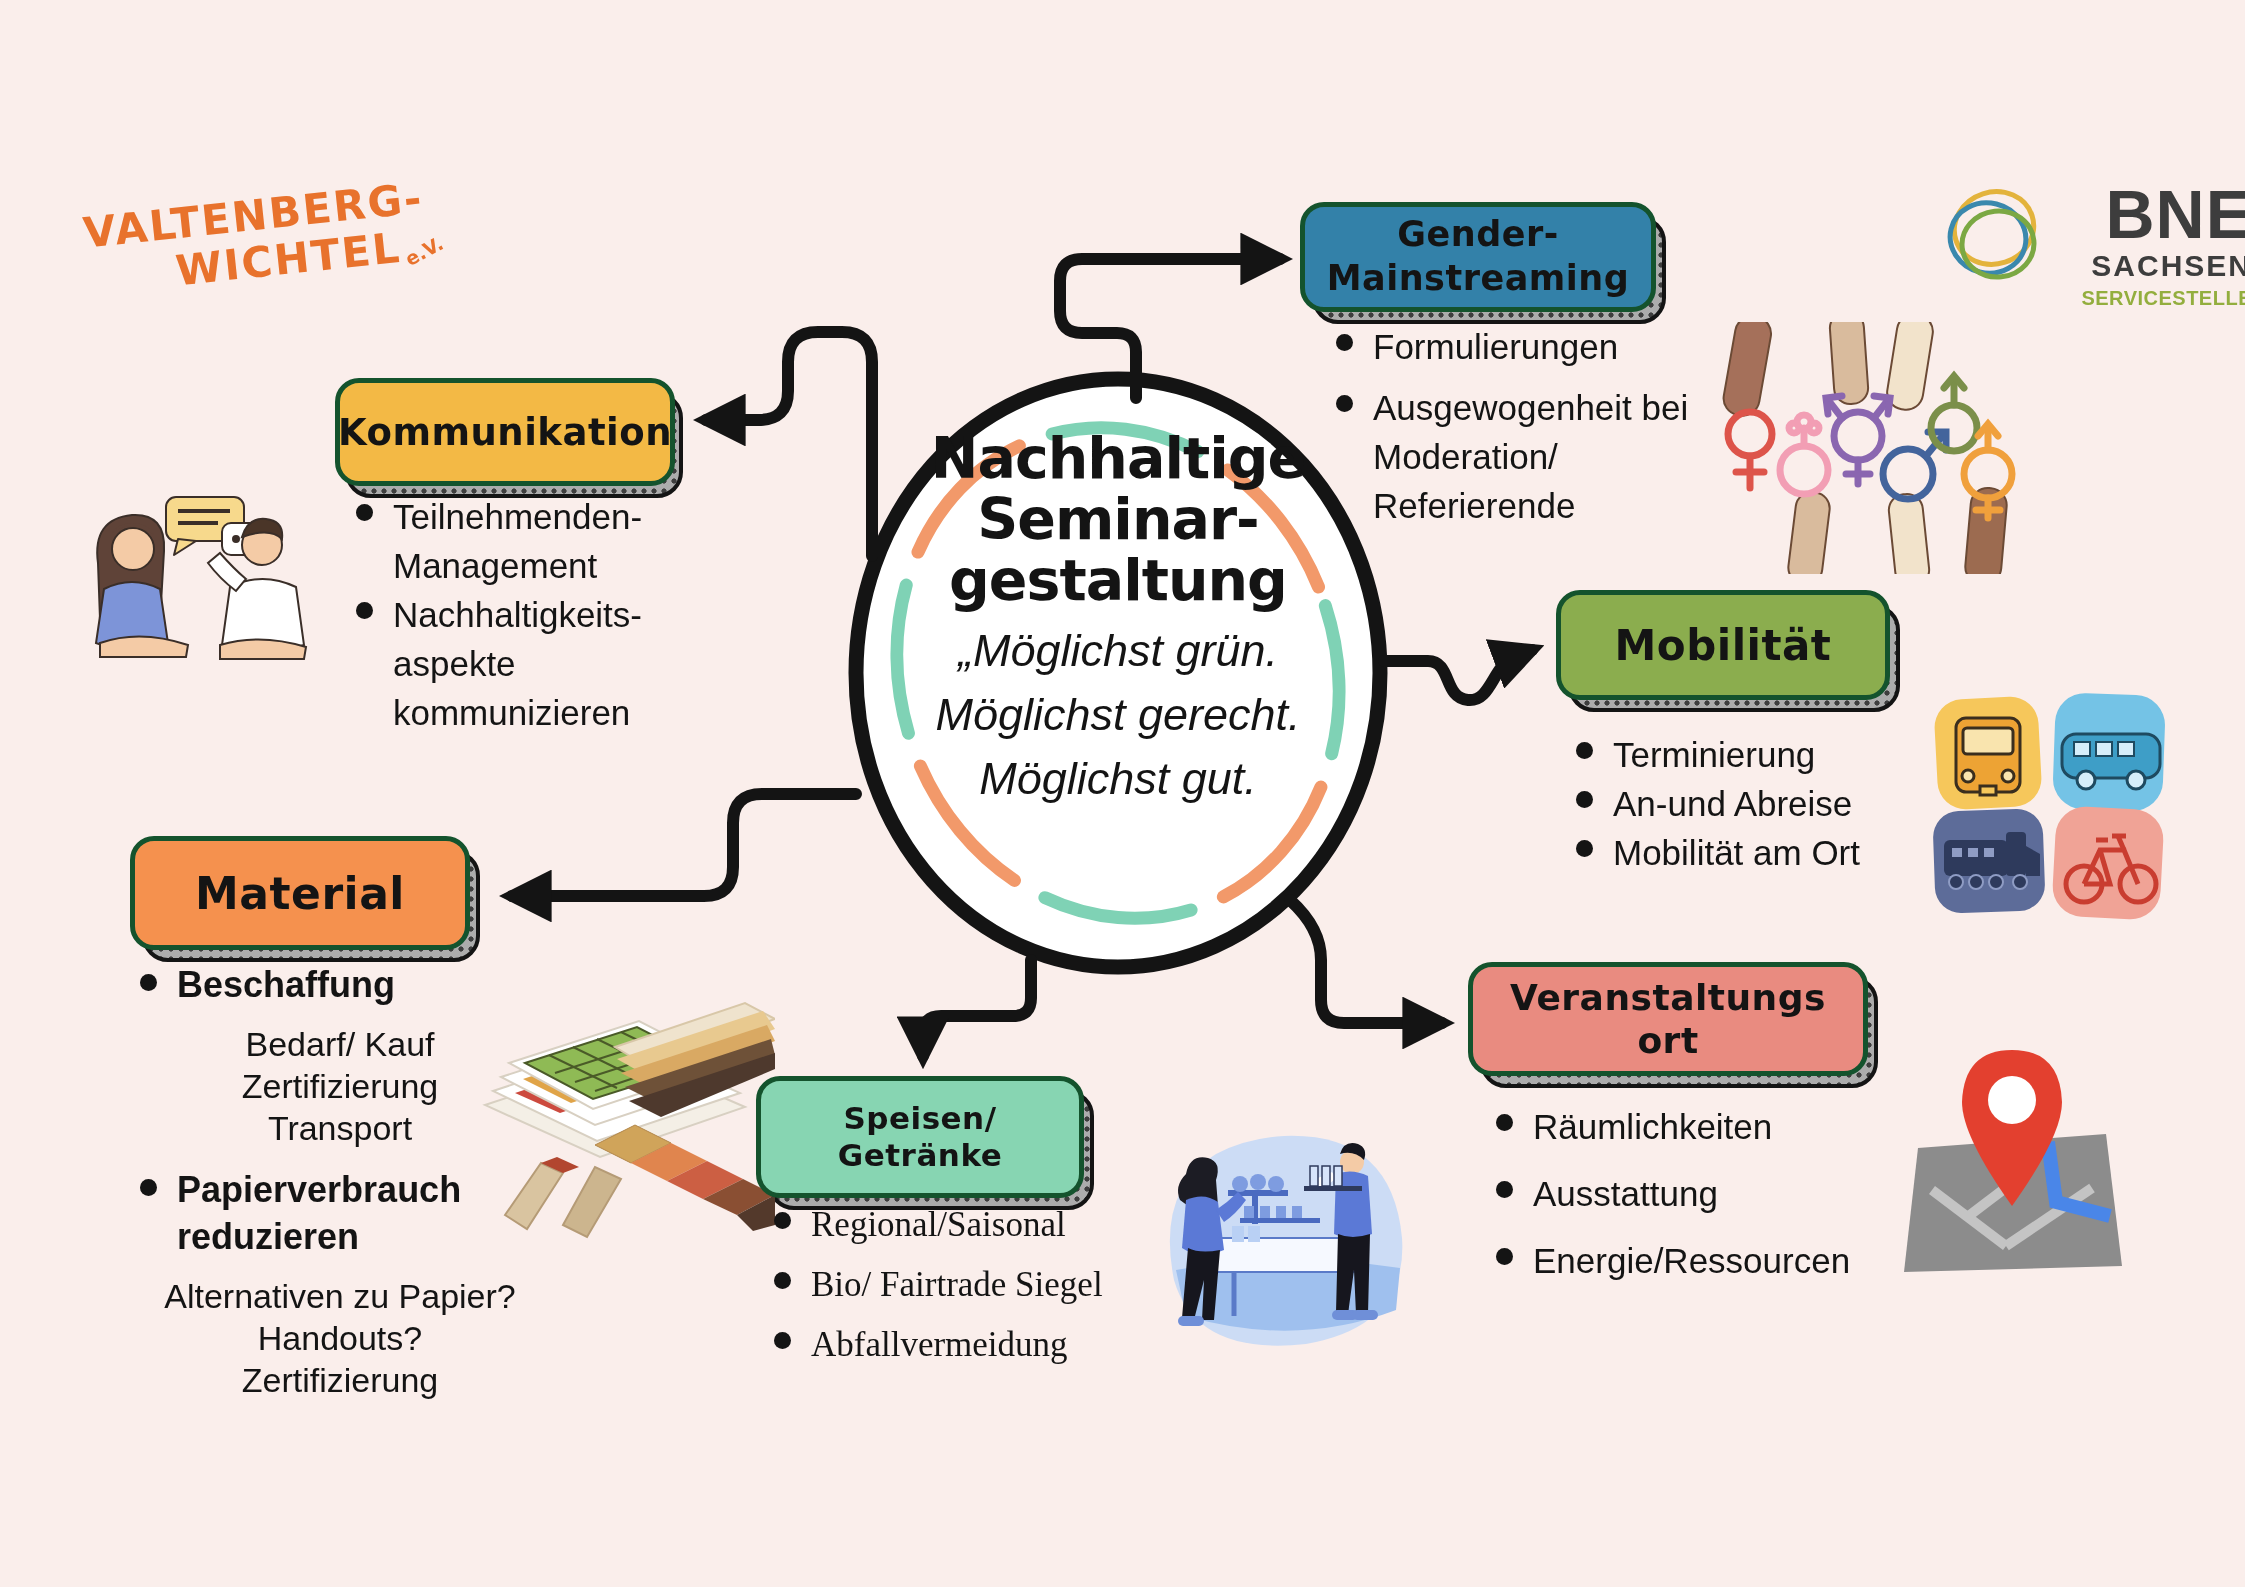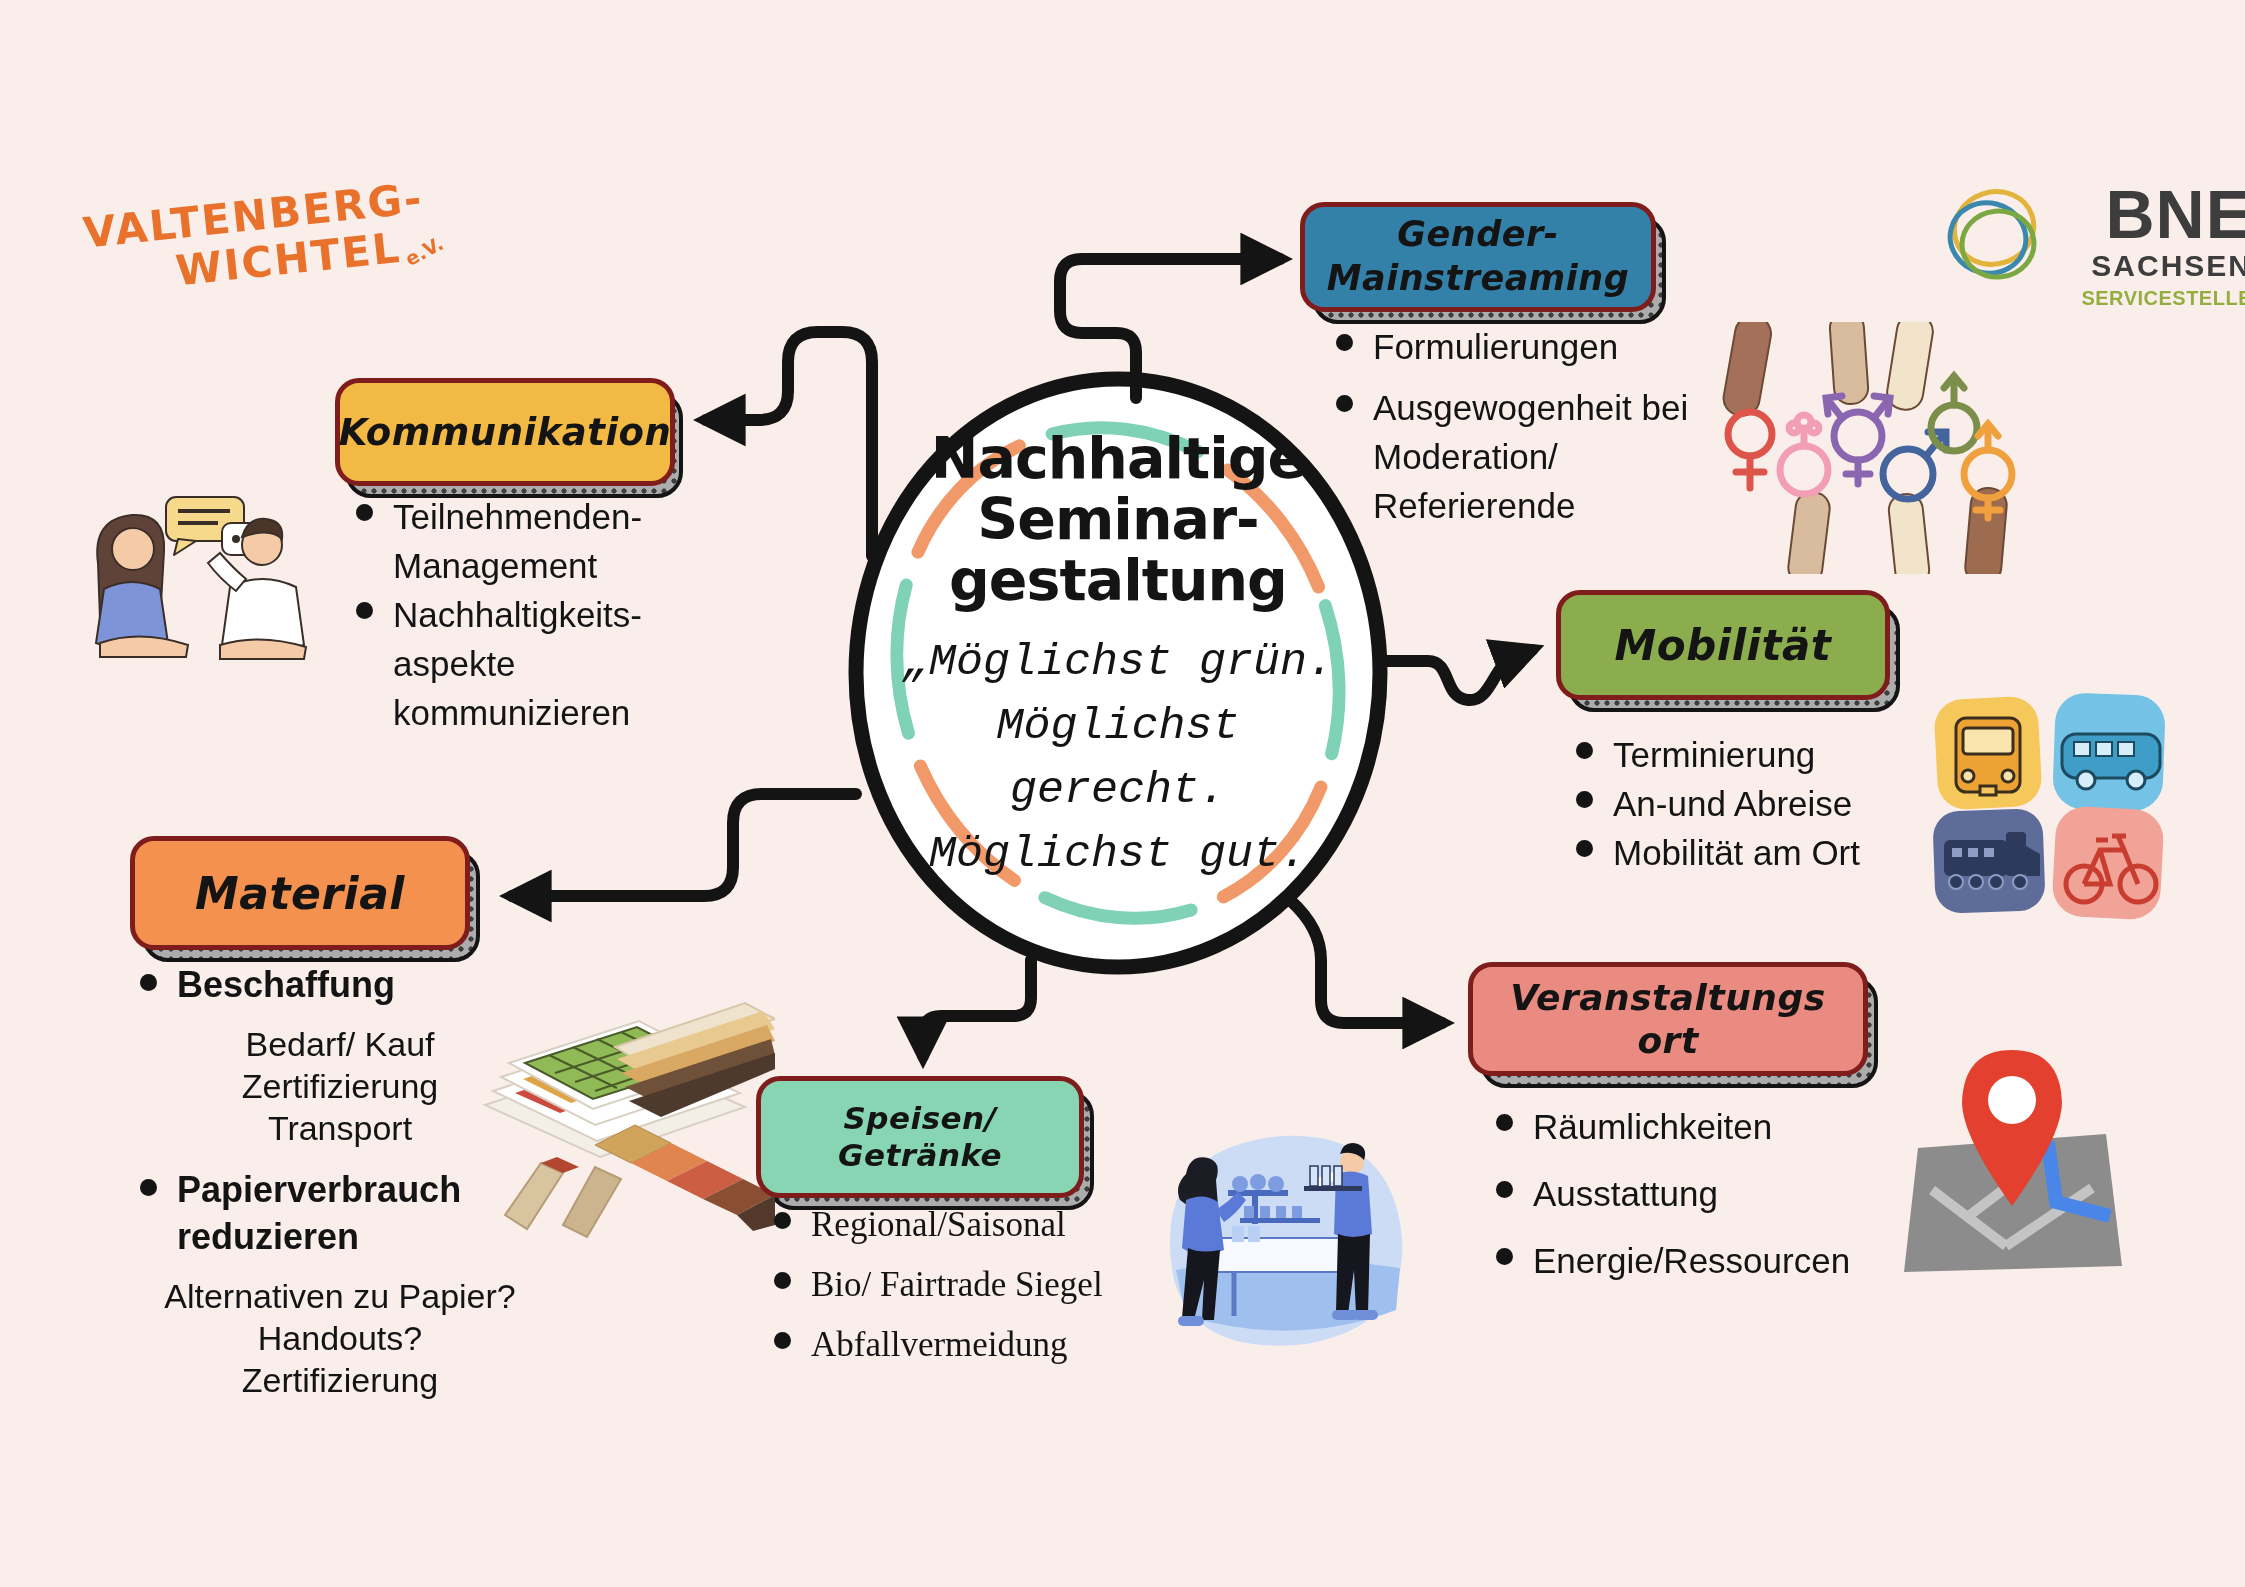--- a/index.html
+++ b/index.html
@@ -8,37 +8,37 @@
   .abs{position:absolute;}
   svg{display:block;}
   
   #diagram-layer{position:absolute;left:0;top:0;z-index:1;}
   
   .tagshadow{position:absolute;z-index:2;border:4px solid #141414;border-radius:26px;
              background-color:#acacac;
              background-image:radial-gradient(#3e3e3e 2.3px, transparent 2.9px);
              background-size:10px 10px;}
   .tag{position:absolute;z-index:3;display:flex;align-items:center;justify-content:center;
-       text-align:center;border:5px solid #7f1d1d;border-radius:24px;
+       text-align:center;border:5px solid #14532d;border-radius:24px;
        font-family:"DejaVu Sans",sans-serif;font-weight:700;color:#141414;
-       white-space:pre-line;letter-spacing:.5px;font-style:italic;}
+       white-space:pre-line;letter-spacing:.5px;}
   
   .bullets{position:absolute;z-index:3;display:flex;flex-direction:column;}
   .b{display:flex;align-items:flex-start;gap:20px;}
   .dot{flex:none;width:17px;height:17px;border-radius:50%;background:#141414;margin-top:12px;}
   .btext{white-space:pre-line;font-size:35px;line-height:1.4;}
   
   .mlabel{font-weight:700;font-size:36px;line-height:1.3;white-space:pre-line;}
   .msubs{text-align:center;font-size:34px;line-height:1.24;margin:6px 0 10px 0;width:400px;white-space:pre-line;}
   
   #center-text{position:absolute;left:878px;top:428px;width:480px;z-index:3;text-align:center;}
   #center-title{font-family:"DejaVu Sans",sans-serif;font-weight:800;font-size:57px;
                 line-height:1.07;letter-spacing:-1px;white-space:pre-line;}
-  #center-motto{font-family:Liberation Mono, monospace;font-style:italic;font-size:45px;
-                line-height:1.42;margin-top:20px;white-space:pre-line;}
+  #center-motto{font-family:Liberation Sans, sans-serif;font-style:italic;font-size:45px;
+                line-height:1.42;margin-top:8px;white-space:pre-line;}
   
   #valtenberg-logo{position:absolute;left:85px;top:190px;z-index:3;transform:rotate(-6deg);
                    font-family:"DejaVu Sans",sans-serif;font-weight:700;letter-spacing:2px;}
   #vw-line1{font-size:42px;}
   #vw-line2{font-size:42px;margin-left:88px;margin-top:-2px;display:flex;align-items:flex-end;gap:6px;}
   #vw-suffix{font-size:19px;display:inline-block;transform:rotate(-22deg) translateY(-8px);letter-spacing:0;}
   
   #bne-logo{position:absolute;left:1942px;top:182px;z-index:3;display:flex;gap:16px;align-items:flex-start;}
   #bne-textcol{display:flex;flex-direction:column;align-items:flex-end;width:182px;}
   #bne-line1{font-size:68px;font-weight:700;line-height:.95;letter-spacing:1px;}

